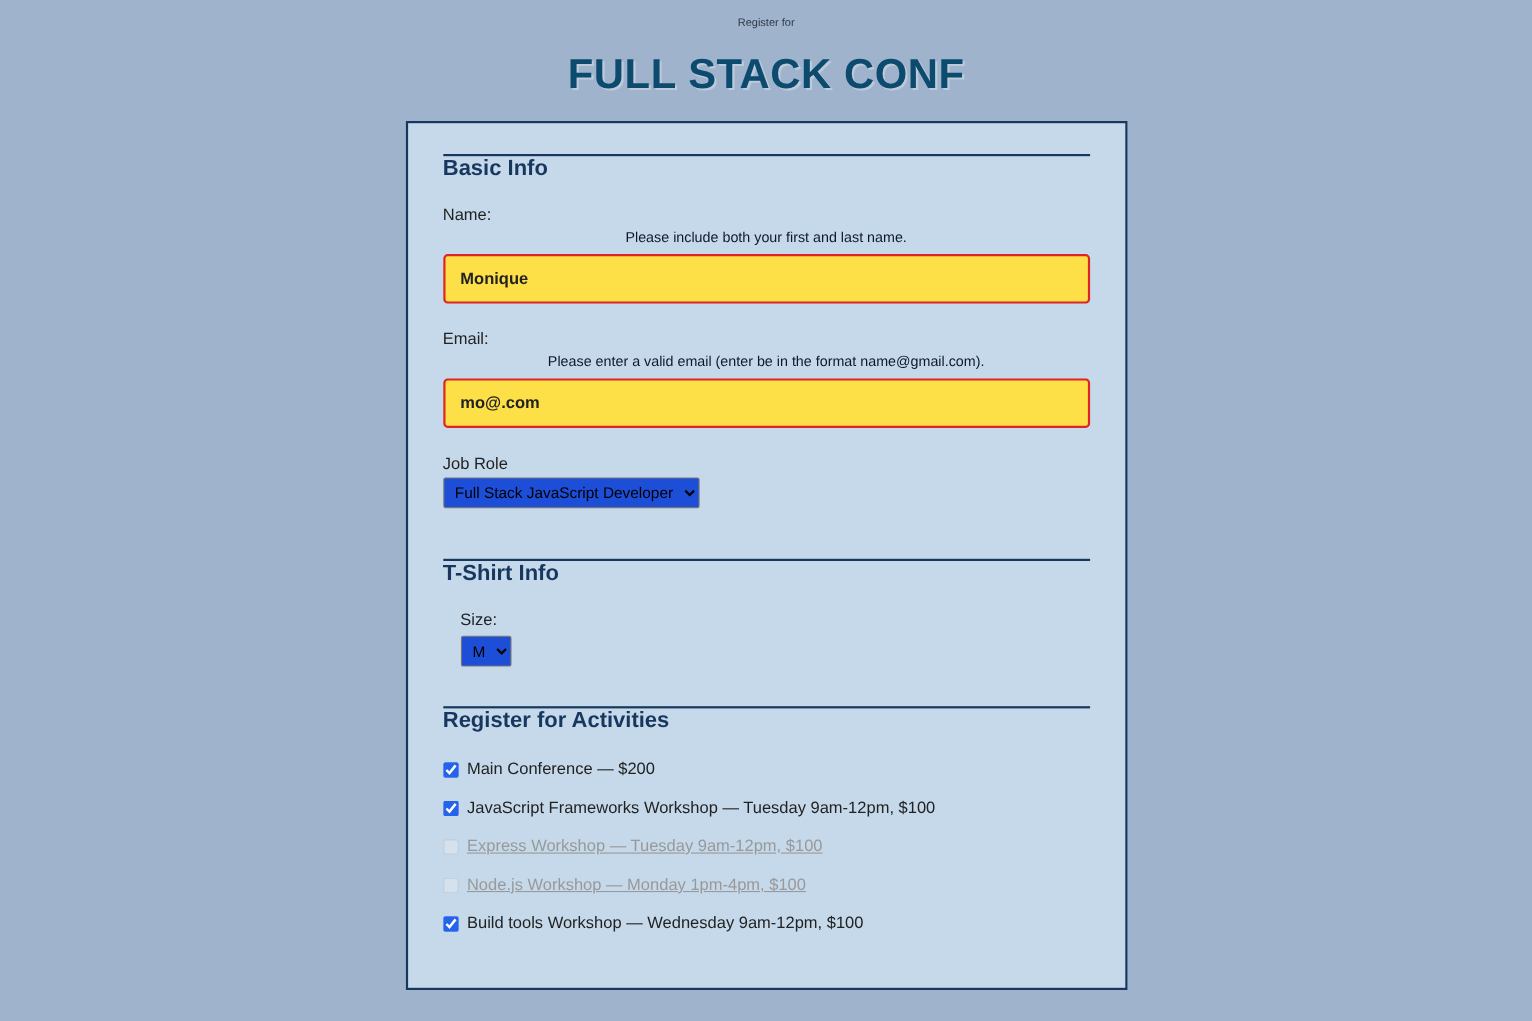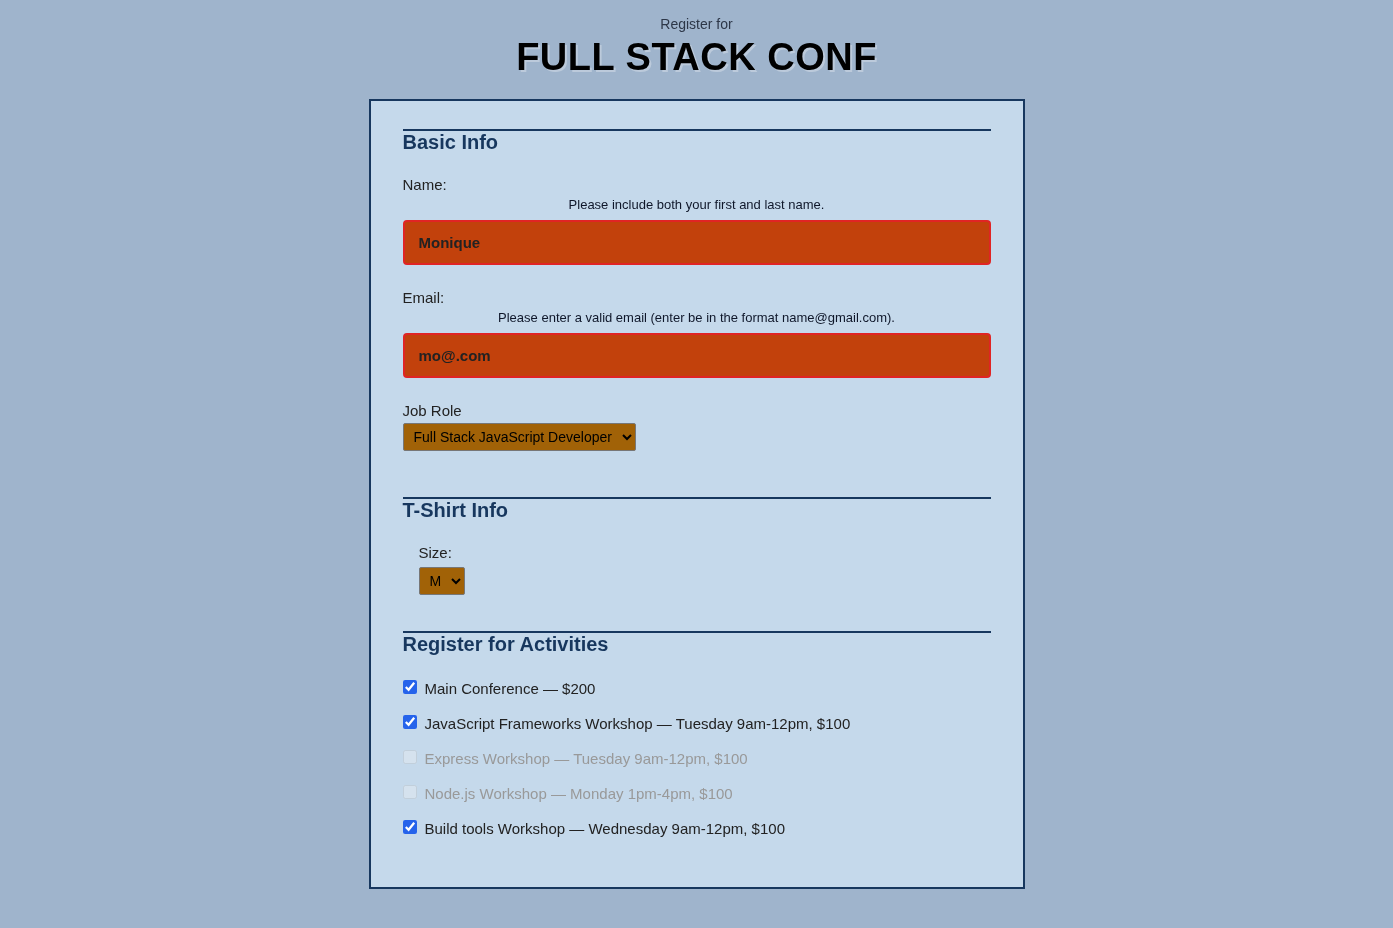--- a/index.html
+++ b/index.html
@@ -10,28 +10,28 @@
     body {
       font-family: 'Segoe UI', Tahoma, Geneva, Verdana, sans-serif;
       background-color: #9fb4cc;
       min-height: 928px;
     }
     .header {
       text-align: center;
       padding: 16px 0 20px 0;
     }
     .register-for {
-      font-size: 14px;
+      font-size: 10px;
       color: #2d3748;
-      margin-bottom: 4px;
+      margin-bottom: 20px;
     }
     .conf-title {
       font-size: 38px;
       font-weight: 800;
-      color: #000000;
+      color: #0c4a6e;
       letter-spacing: 0.5px;
       text-shadow: 2px 2px 0px rgba(255,255,255,0.3);
     }
     .form-container {
       width: 656px;
       margin: 0 auto;
       background-color: #c5d9eb;
       border: 2px solid #17375e;
       padding: 28px 32px 32px 32px;
     }
@@ -59,30 +59,30 @@
       color: #0f172a;
       font-size: 13px;
       margin-bottom: 8px;
       text-align: center;
     }
     .text-input {
       width: 100%;
       padding: 12px 14px;
       font-size: 15px;
       font-weight: 600;
-      background-color: #c2410c;
+      background-color: #fde047;
       border: 2px solid #e02424;
       border-radius: 4px;
       color: #222;
       outline: none;
     }
     .select-input {
       padding: 4px 6px;
       font-size: 14px;
-      background-color: #a16207;
+      background-color: #1d4ed8;
       border: 1px solid #777;
       border-radius: 2px;
     }
     .shirt-row {
       display: flex;
       gap: 20px;
       padding-left: 4px;
       margin-left: 12px;
     }
     .shirt-col {
@@ -92,26 +92,28 @@
     .shirt-label {
       font-size: 15px;
       color: #222;
       margin-bottom: 6px;
     }
     .activities-section .section-title {
       margin-bottom: 24px;
     }
     .activity-row {
       display: flex;
+      align-items: center;
       margin-bottom: 18px;
       font-size: 15px;
       color: #222;
     }
     .activity-row.disabled {
       color: #999;
+      text-decoration: underline;
     }
     .activity-row input[type="checkbox"] {
       width: 14px;
       height: 14px;
       margin-right: 8px;
       accent-color: #2563eb;
     }
     .activity-row.disabled input[type="checkbox"] {
       opacity: 0.5;
     }

